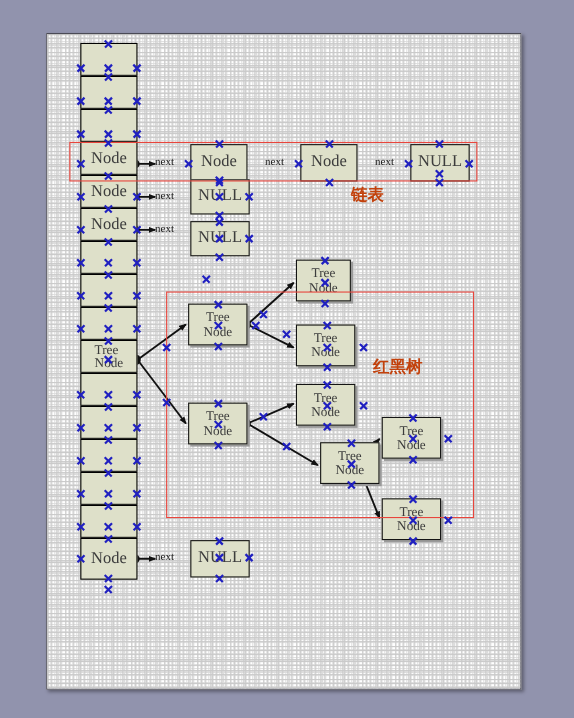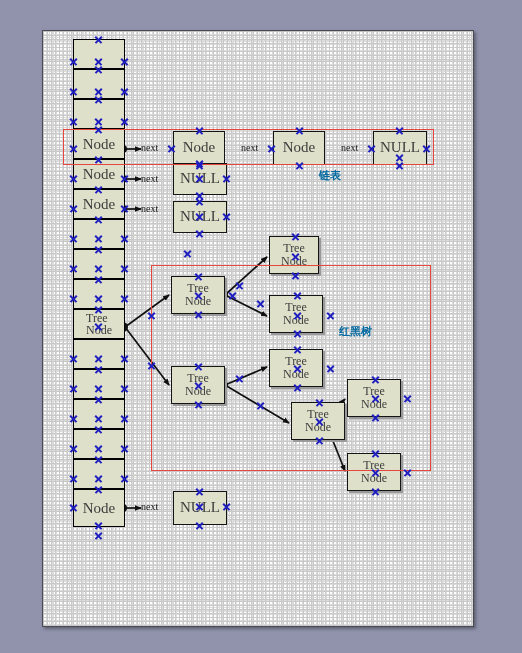--- a/index.html
+++ b/index.html
@@ -99,23 +99,23 @@
   }
   .redrect {
     position: absolute;
     border: 1.3px solid #e8453c;
     box-sizing: border-box;
     background: transparent;
     pointer-events: none;
   }
   .redlabel {
     position: absolute;
-    color: #0369a1;
+    color: #c2410c;
     font-family: "Liberation Sans", sans-serif;
-    font-size: 11px;
+    font-size: 15px;
     font-weight: 700;
     letter-spacing: 0px;
     white-space: nowrap;
     user-select: none;
   }
   .xmark {
     position: absolute;
     width: 9px;
     height: 9px;
     pointer-events: none;

